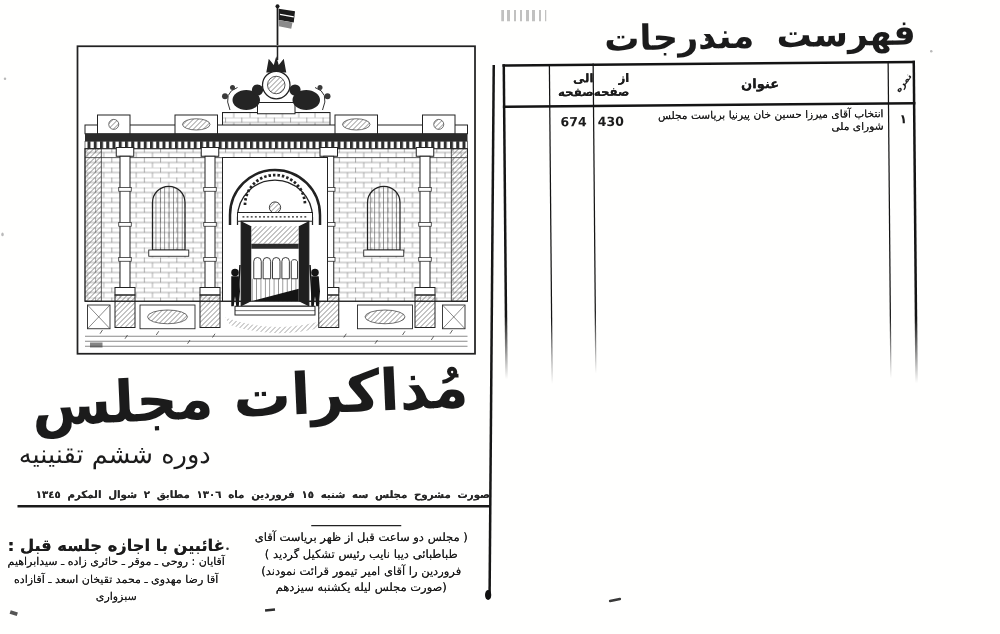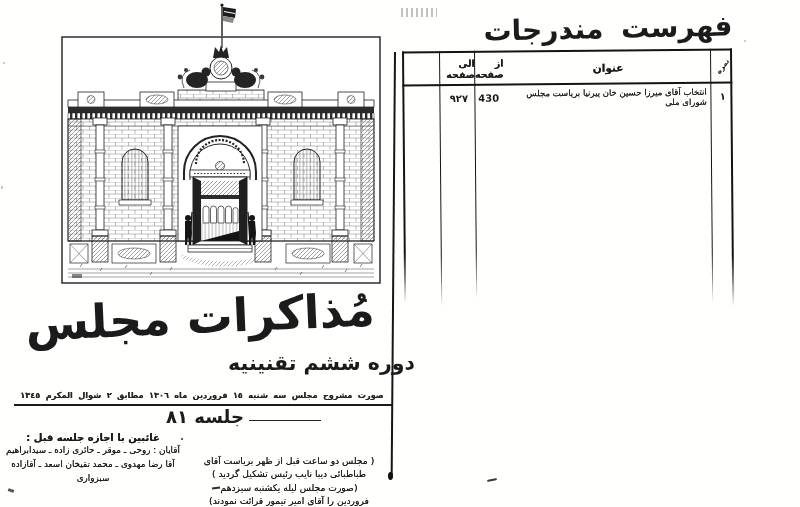--- a/index.html
+++ b/index.html
@@ -14,40 +14,40 @@
   
   .engraving-wrap{left:60px; top:30px; width:322px; height:256px;}
   .flag-wrap{left:206px; top:2px; width:34px; height:34px;}
 
   .masthead-title{
     left:0; top:284px; width:400px; height:72px; line-height:66px;
     font-size:46px; font-weight:bold; text-align:center;
     transform:rotate(-2.5deg);
   }
   .masthead-subtitle{
-    left:15px; top:351px; width:400px; font-size:20.5px; font-weight:bold;
-    text-align:right;
+    left:15px; top:351px; width:400px; font-size:20.5px; font-weight:normal;
+    text-align:left;
   }
   .dateline{
     left:12px; top:390px; width:380px; font-size:8.2px; font-weight:bold;
-    text-align:center; word-spacing:2.5px; color:#262626;
+    word-spacing:2.5px; color:#262626;
     text-shadow:0 0 .4px #444;
   }
   .main-rule{left:14px; top:404px; width:378px; height:1.7px; background:#1a1a1a;}
   .session-heading{
     left:5px; top:406px; width:400px; font-size:18px; font-weight:bold;
     text-align:center;
   }
   .note-overline{left:249px; top:420px; width:72px; height:1.4px; background:#222;}
   .note-col{
     left:186px; top:424px; width:206px; font-size:9.2px; line-height:13.4px;
-    text-align:center; text-shadow:0 0 .4px #333;margin-top:30px;
+    text-align:center; text-shadow:0 0 .4px #333;
   }
   .absent-col{left:0; top:431px; width:186px; text-shadow:0 0 .4px #333;}
-  .absent-heading{font-size:10px; font-weight:bold; text-align:center; line-height:13px;}
+  .absent-heading{font-size:13px; font-weight:bold; text-align:center; line-height:13px;}
   .absent-line{font-size:8.8px; line-height:13.8px; text-align:center;}
 
   
   .smudge{
     left:401px; top:8px; width:36px; height:9px; opacity:.45; filter:blur(.4px);
     background:repeating-linear-gradient(90deg,#777 0 2px,transparent 2px 5px);
   }
   .contents-title{
     left:468px; top:12px; width:280px; font-size:28px; font-weight:bold;
     text-align:center; word-spacing:8px; transform:rotate(-1.2deg);
@@ -254,28 +254,27 @@
     <line x1="8" y1="247" x2="314" y2="247" stroke="#444" stroke-width="0.5"></line>
     <path d="M20 237 l2 -3 M40 241 l2 -3 M65 238 l2 -3 M90 245 l2 -3 M110 240 l2 -3 M215 240 l2 -3 M240 245 l2 -3 M262 238 l2 -3 M285 242 l2 -3 M300 237 l2 -3" stroke="#333" stroke-width="0.6" fill="none"></path>
     <path d="M120 224 Q160 238 200 226 L197 232 Q160 242 124 230 Z" fill="url(#pHatch)" opacity="0.8"></path>
     <rect x="12" y="244" width="10" height="4" fill="#333" opacity="0.6"></rect>
   </svg>
 
   <div class="abs masthead-title rtl">مُذاکرات مجلس</div>
   <div class="abs masthead-subtitle rtl">دوره ششم تقنینیه</div>
   <div class="abs dateline rtl">صورت مشروح مجلس سه شنبه ١٥ فروردین ماه ١٣٠٦ مطابق ٢ شوال المکرم ١٣٤٥</div>
   <div class="abs main-rule"></div>
-  <div class="abs session-heading rtl">جلسه ٨١</div>
 
   <div class="abs note-overline"></div>
   <div class="abs note-col rtl">
     <div>( مجلس دو ساعت قبل از ظهر بریاست آقای</div>
     <div>طباطبائی دیبا نایب رئیس تشکیل گردید )</div>
+    <div>فروردین را آقای امیر تیمور قرائت نمودند)</div>
     <div>(صورت مجلس لیله یکشنبه سیزدهم</div>
-    <div>فروردین را آقای امیر تیمور قرائت نمودند)</div>
   </div>
 
   <div class="abs absent-col rtl">
     <div class="absent-heading">غائبین با اجازه جلسه قبل :</div>
     <div class="absent-line">آقایان : روحی ـ موقر ـ حائری زاده ـ سیدابراهیم</div>
     <div class="absent-line">آقا رضا مهدوی ـ محمد تقیخان اسعد ـ آقازاده سبزواری</div>
   </div>
 
   <div class="abs smudge"></div>
   <div class="abs contents-title rtl">فهرست مندرجات</div>
@@ -293,21 +292,21 @@
     <div class="abs toc-header">
       <div class="cell c-to hdr rtl">الی صفحه</div>
       <div class="cell c-from hdr rtl">از صفحه</div>
       <div class="cell c-title hdr hdr-title rtl">عنوان</div>
       <div class="cell c-num hdr-num">
         <span class="rtl">نمره</span>
       </div>
     </div>
 
     <div class="abs toc-row">
-      <div class="cell c-to val rtl">٩٢٧</div>
+      <div class="cell c-to val rtl">674</div>
       <div class="cell c-from val rtl">430</div>
       <div class="cell c-title row-title">انتخاب آقای میرزا حسین خان پیرنیا بریاست مجلس شورای ملی</div>
       <div class="cell c-num val rtl">١</div>
     </div>
   </div>
 
   <div class="abs fold-line"></div>
   <div class="abs fold-blob"></div>
 
   <div class="abs mark m-dash1"></div>

